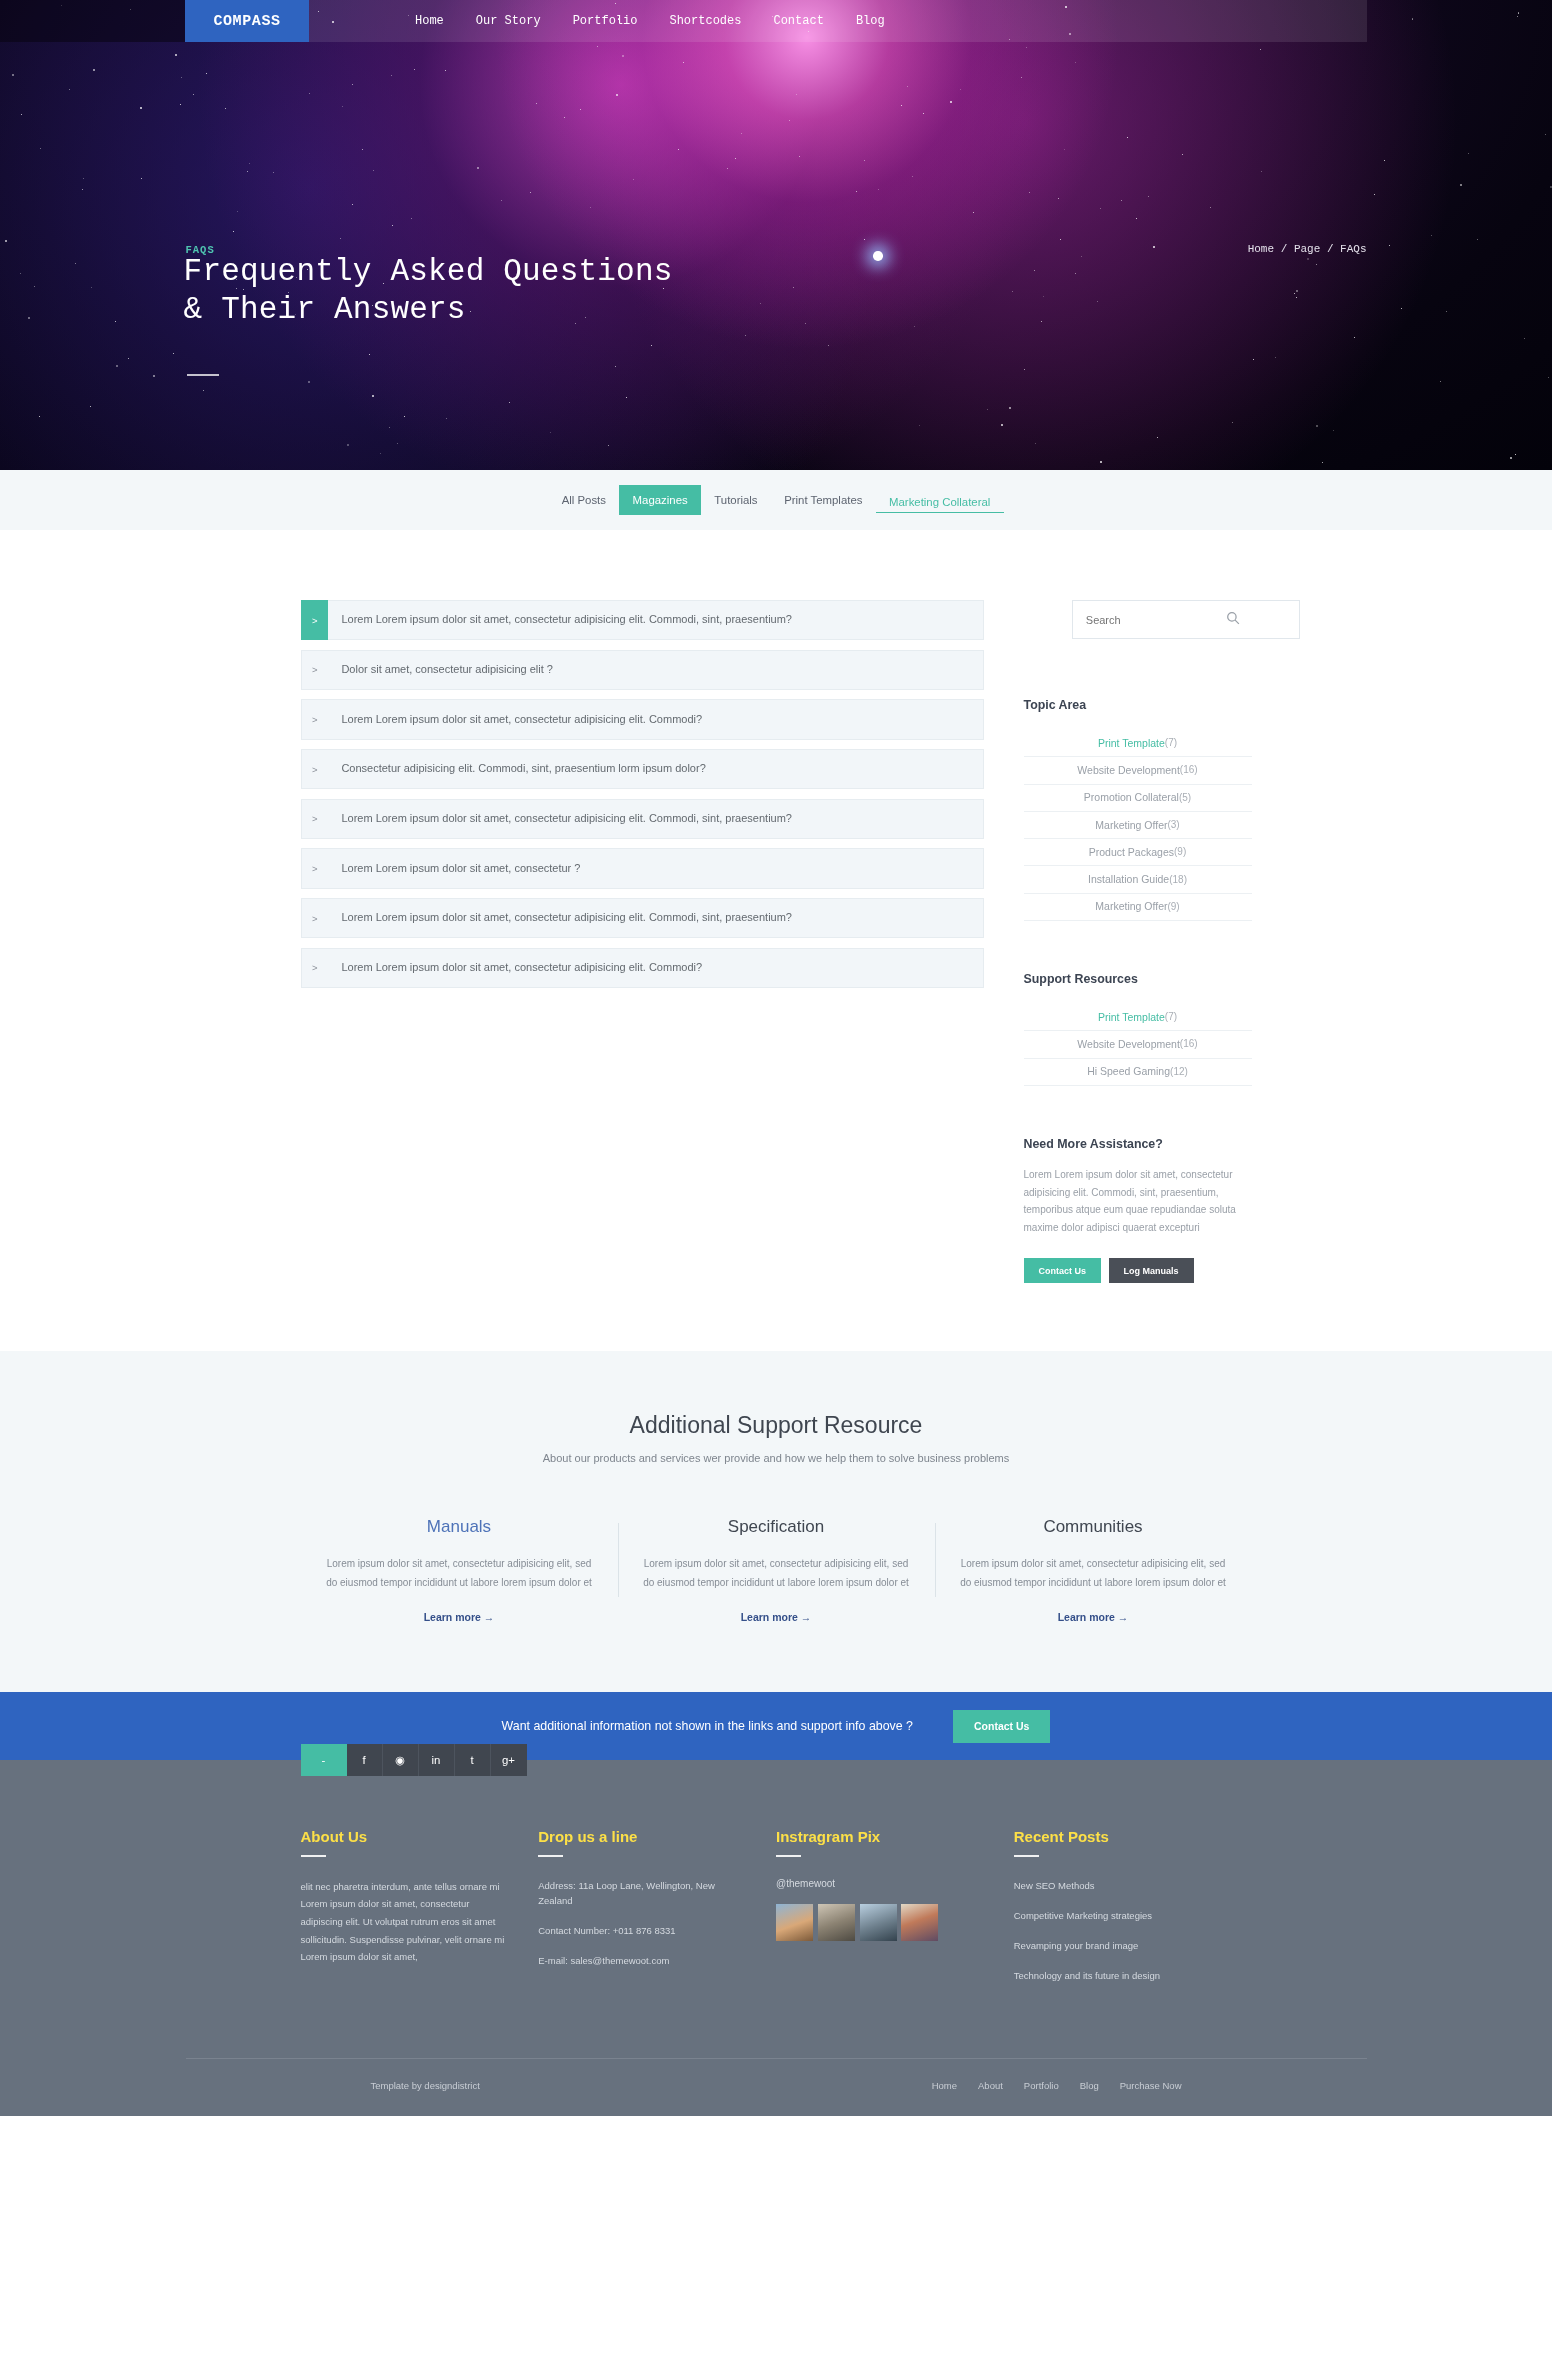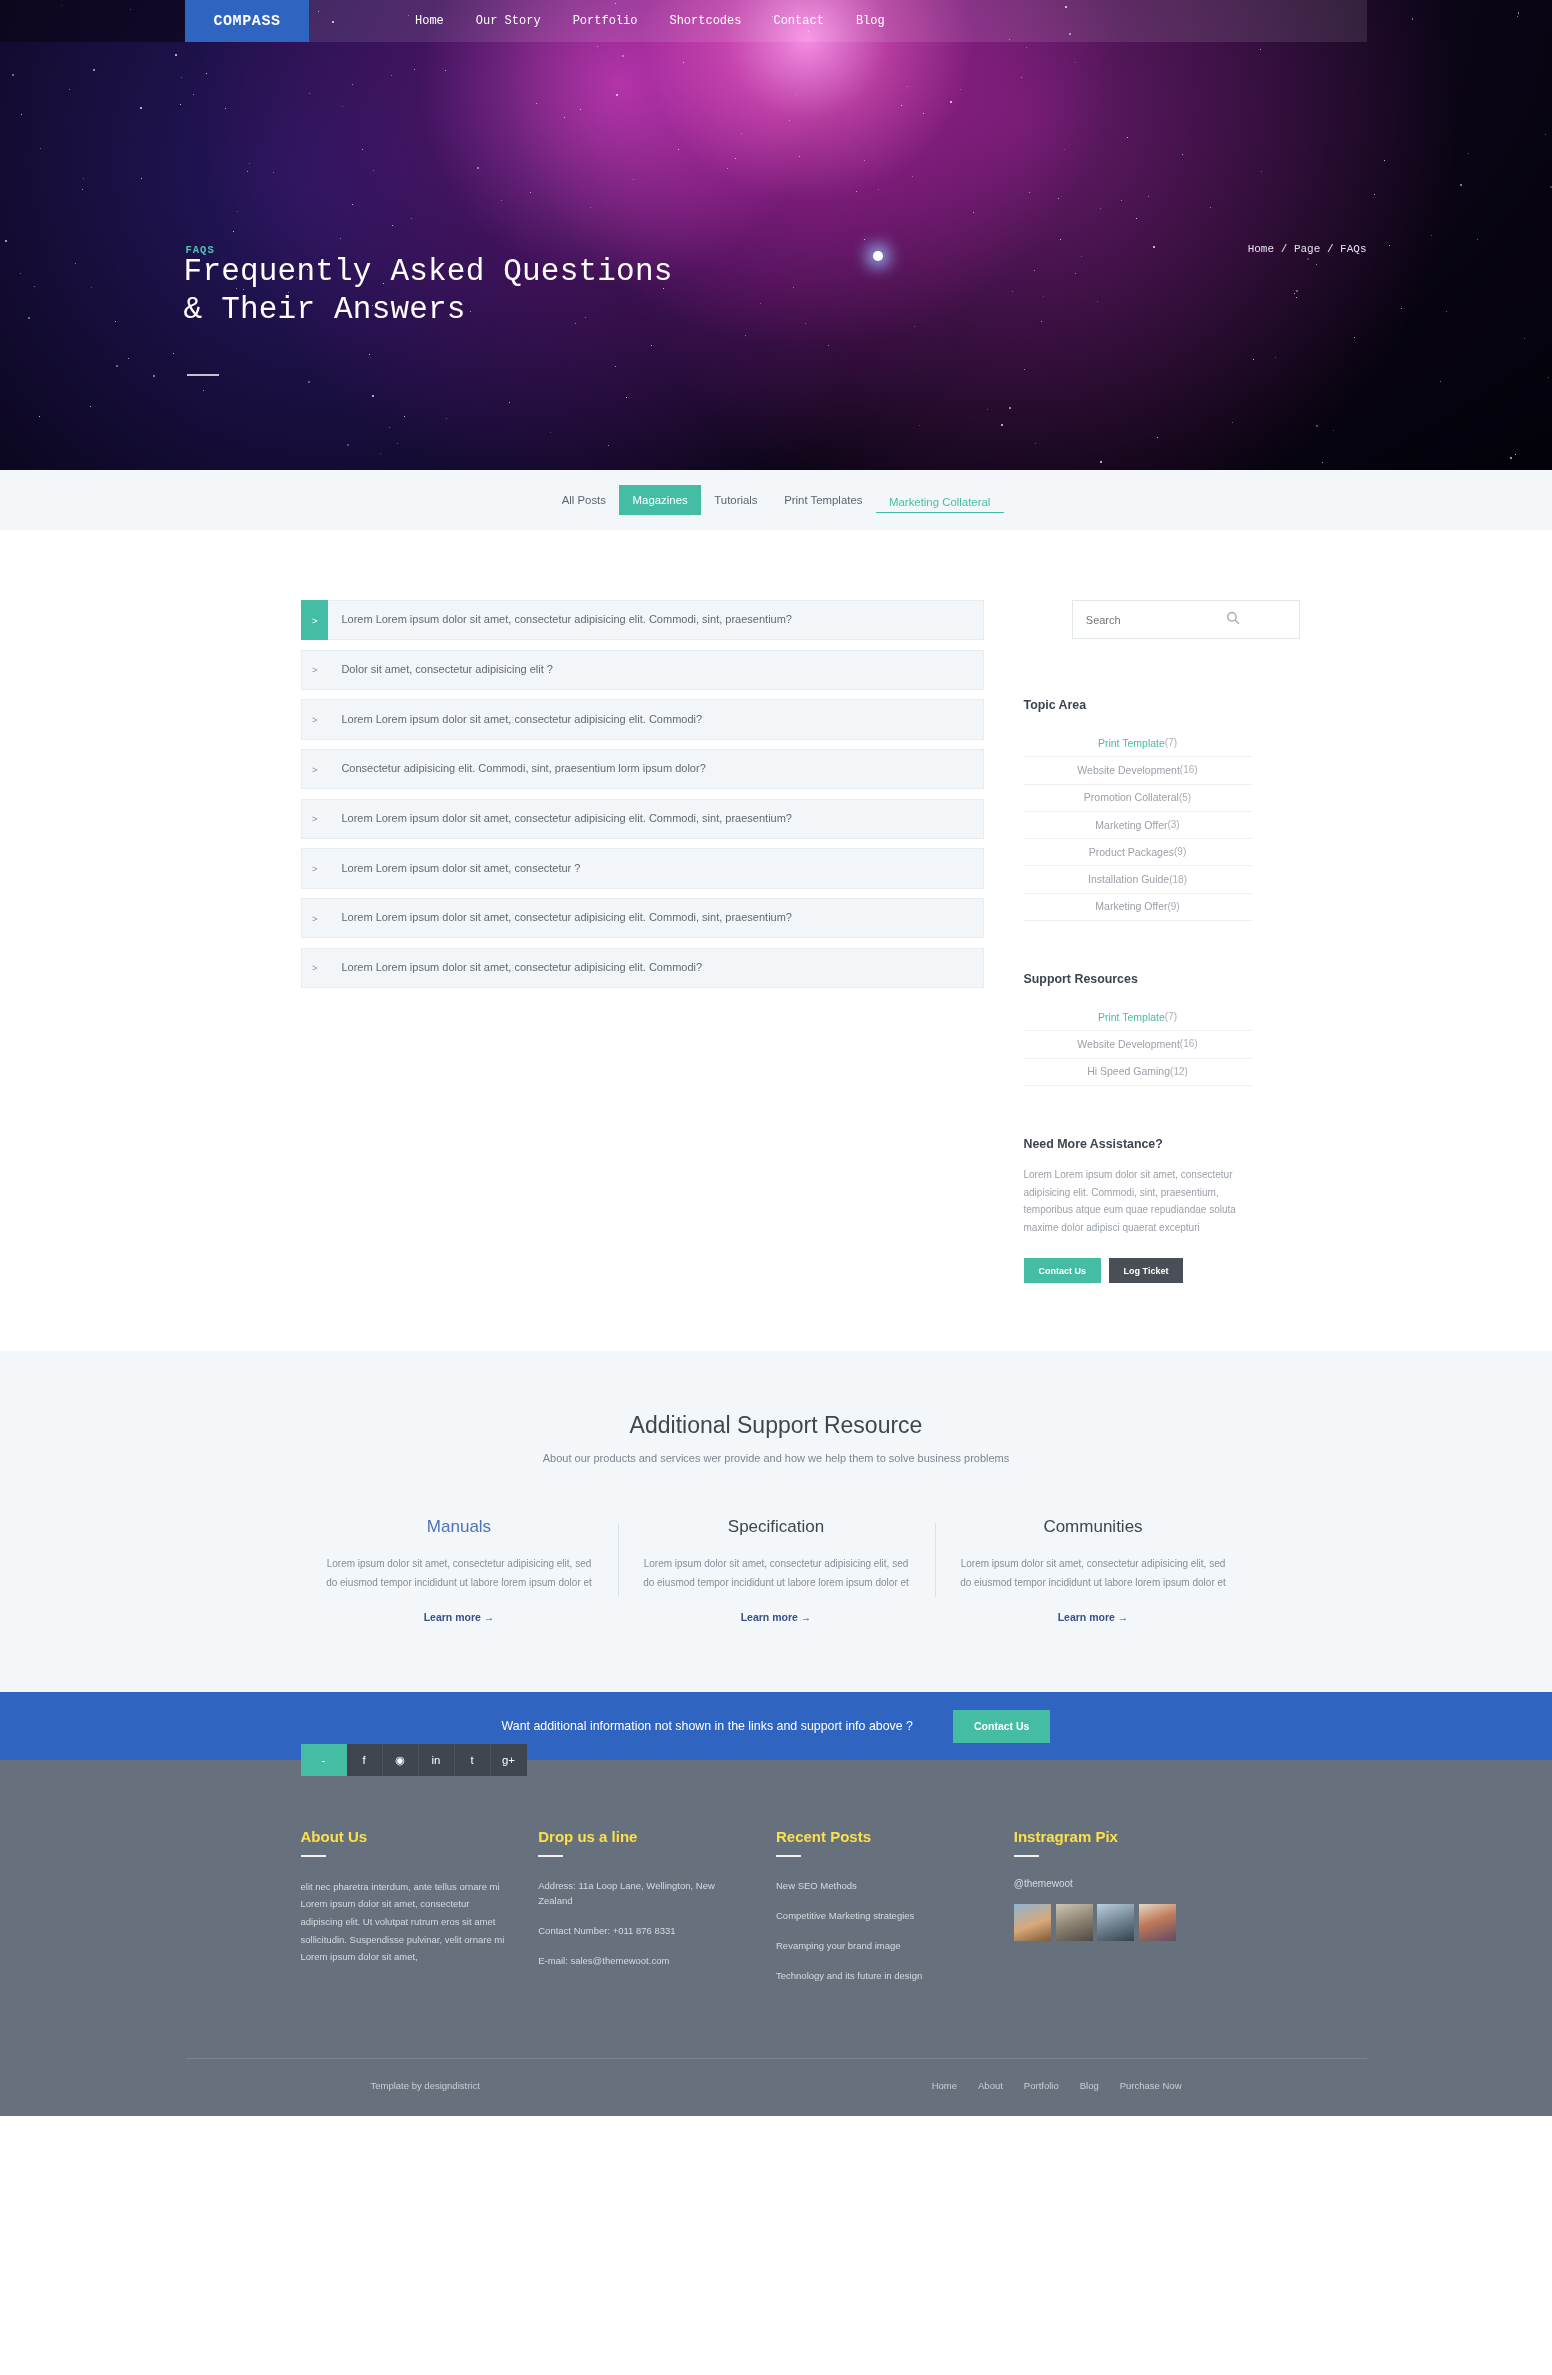--- a/index.html
+++ b/index.html
@@ -519,21 +519,21 @@
             <li class="">
               <a href="#">Hi Speed Gaming</a>
               <span>(12)</span>
             </li>
           </ul>
 
         <h3 class="assist-title">Need More Assistance?</h3>
         <p class="assist-text">Lorem Lorem ipsum dolor sit amet, consectetur adipisicing elit. Commodi, sint, praesentium, temporibus atque eum quae repudiandae soluta maxime dolor adipisci quaerat excepturi</p>
         <div class="assist-btns">
           <button class="btn-teal">Contact Us</button>
-          <button class="btn-dark">Log  Ticket</button>
+          <button class="btn-dark">Log  Manuals</button>
         </div>
 
       </aside>
     </div>
   </section>
 
   <section class="support">
     <h2>Additional Support Resource</h2>
     <p class="sub">About our products and services wer provide and how we help them to solve business problems</p>
     <div class="cards">
@@ -578,42 +578,42 @@
         <div class="uline"></div>
         <p>elit nec pharetra interdum, ante tellus ornare mi Lorem ipsum dolor sit amet, consectetur adipiscing elit. Ut volutpat rutrum eros sit amet sollicitudin. Suspendisse pulvinar, velit ornare mi Lorem ipsum dolor sit amet,</p>
       </div>
       <div class="fcol">
         <h4>Drop us a line</h4>
         <div class="uline"></div>
         <ul>
           <li>Address: 11a Loop Lane, Wellington, New Zealand</li>
           <li>Contact Number: +011 876 8331</li>
           <li>E-mail: sales@themewoot.com</li>
-        </ul>
-      </div>
-      <div class="fcol">
-        <h4>Recent Posts</h4>
-        <div class="uline"></div>
-        <ul>
-          <li><a href="#">New SEO Methods</a></li>
-          <li><a href="#">Competitive Marketing strategies</a></li>
-          <li><a href="#">Revamping your brand image</a></li>
-          <li><a href="#">Technology and its future in design</a></li>
         </ul>
       </div>
       <div class="fcol">
         <h4>Instragram Pix</h4>
         <div class="uline"></div>
         <div class="handle">@themewoot</div>
         <div class="insta">
           <div class="ig1"></div>
           <div class="ig2"></div>
           <div class="ig3"></div>
           <div class="ig4"></div>
         </div>
+      </div>
+      <div class="fcol">
+        <h4>Recent Posts</h4>
+        <div class="uline"></div>
+        <ul>
+          <li><a href="#">New SEO Methods</a></li>
+          <li><a href="#">Competitive Marketing strategies</a></li>
+          <li><a href="#">Revamping your brand image</a></li>
+          <li><a href="#">Technology and its future in design</a></li>
+        </ul>
       </div>
     </div>
 
     <div class="fbottom">
       <div class="copy">Template by designdistrict</div>
       <nav>
         <a href="#">Home</a>
         <a href="#">About</a>
         <a href="#">Portfolio</a>
         <a href="#">Blog</a>

